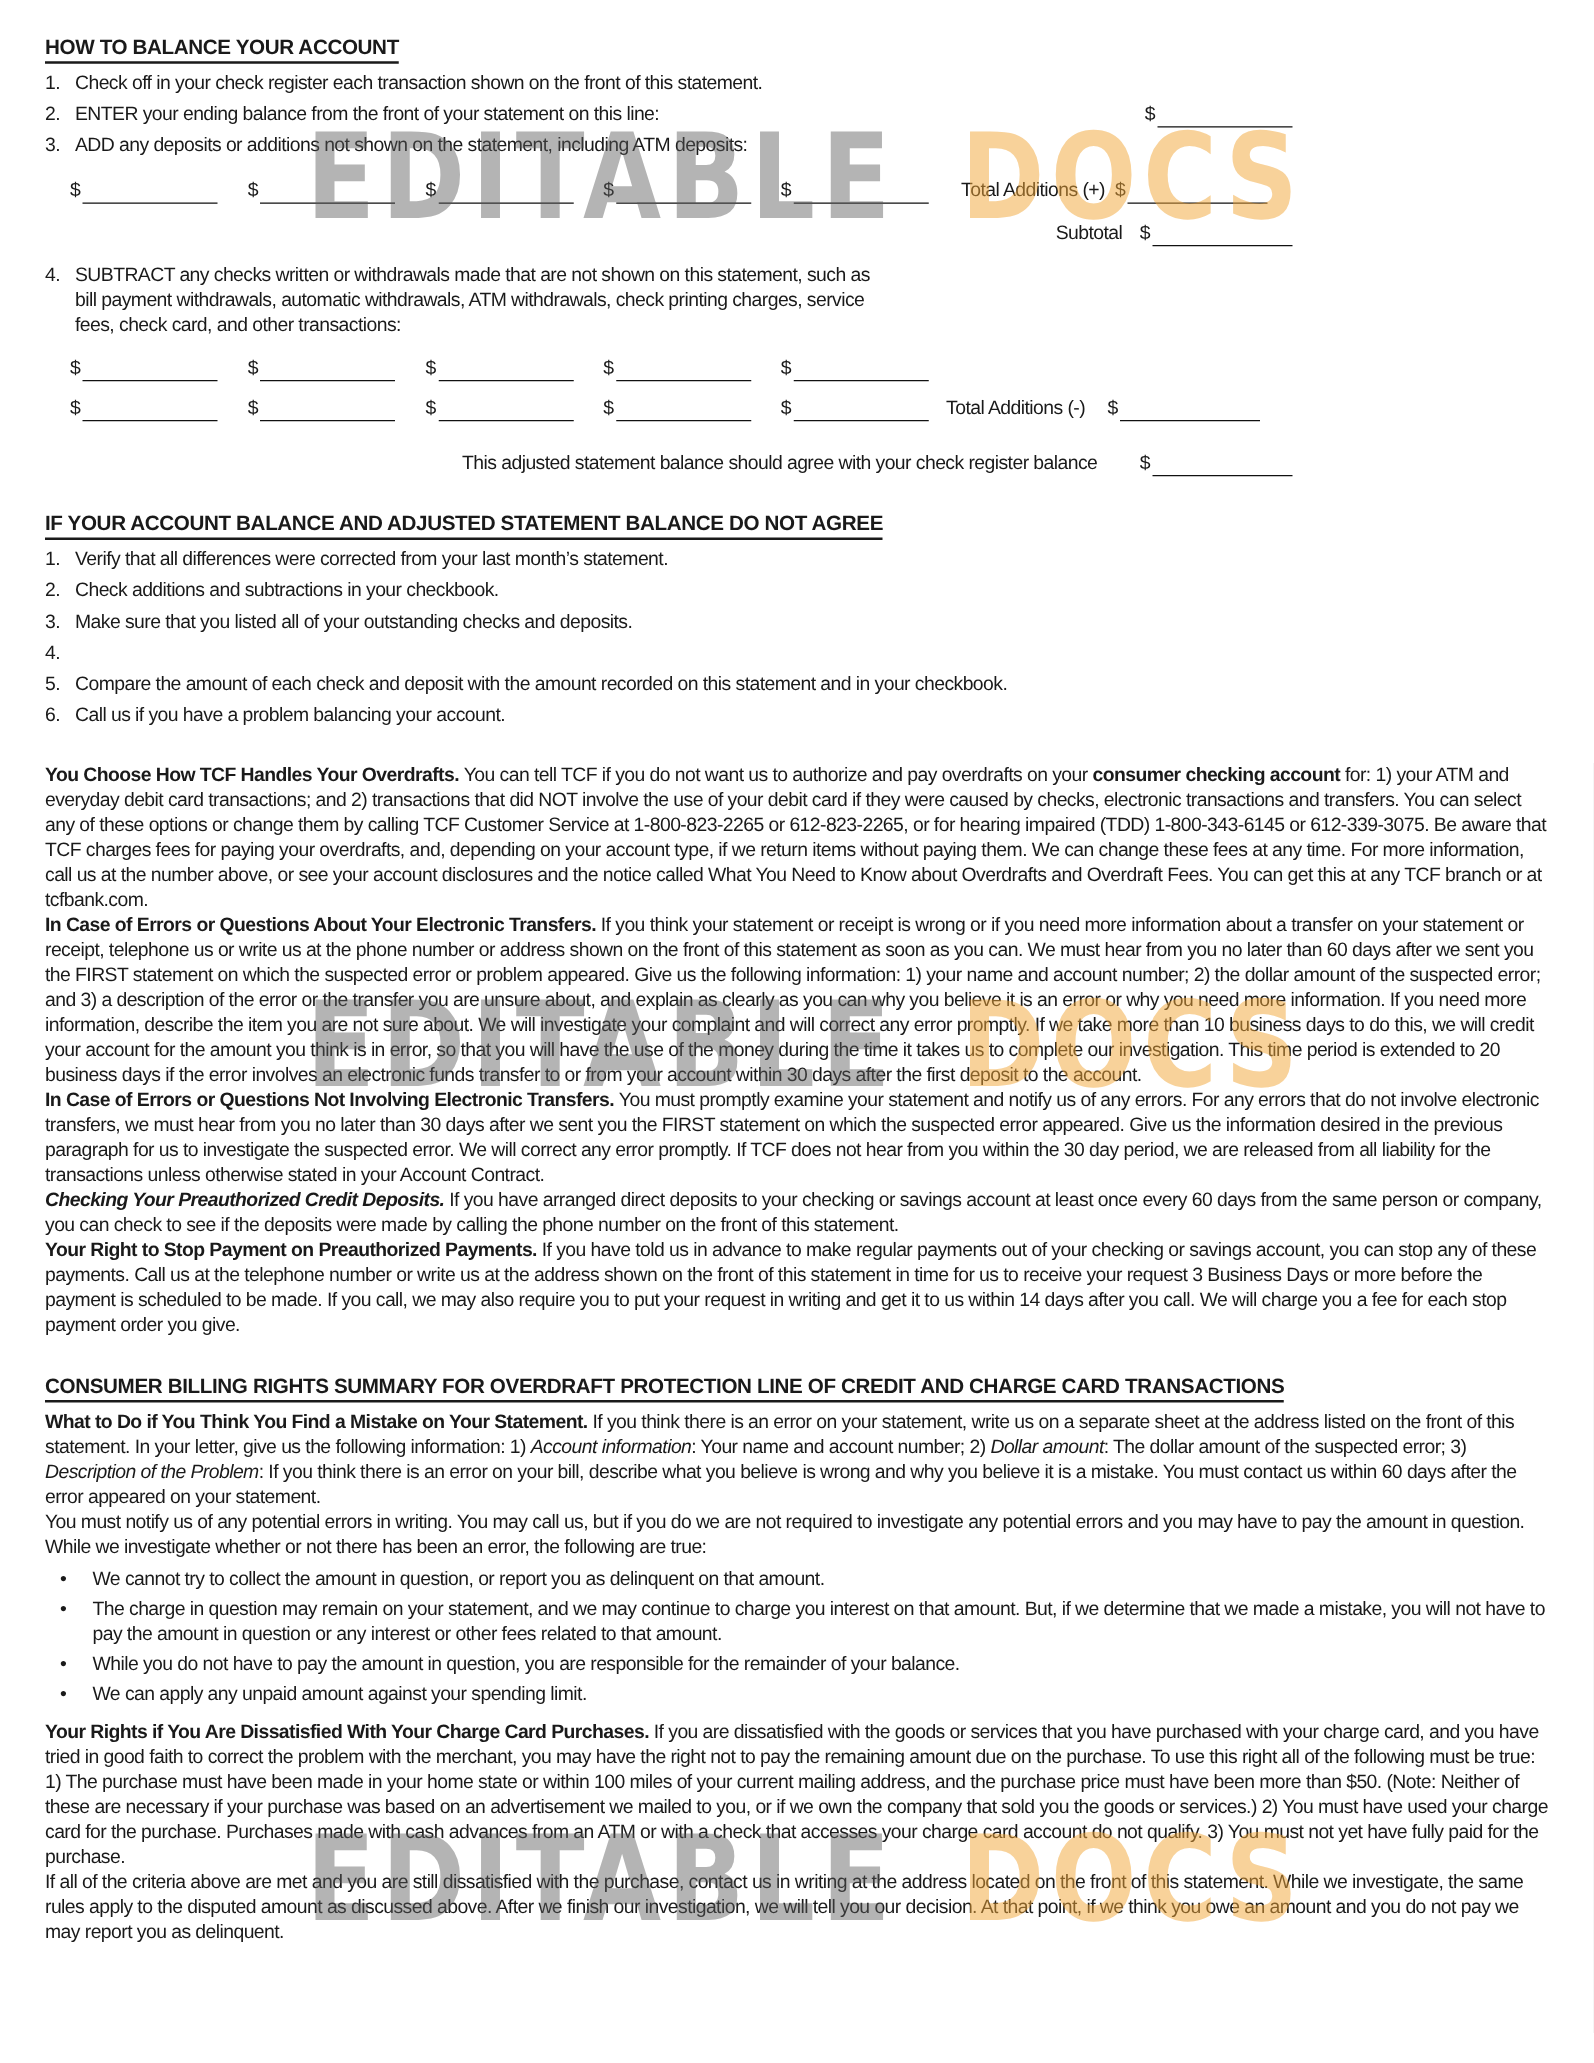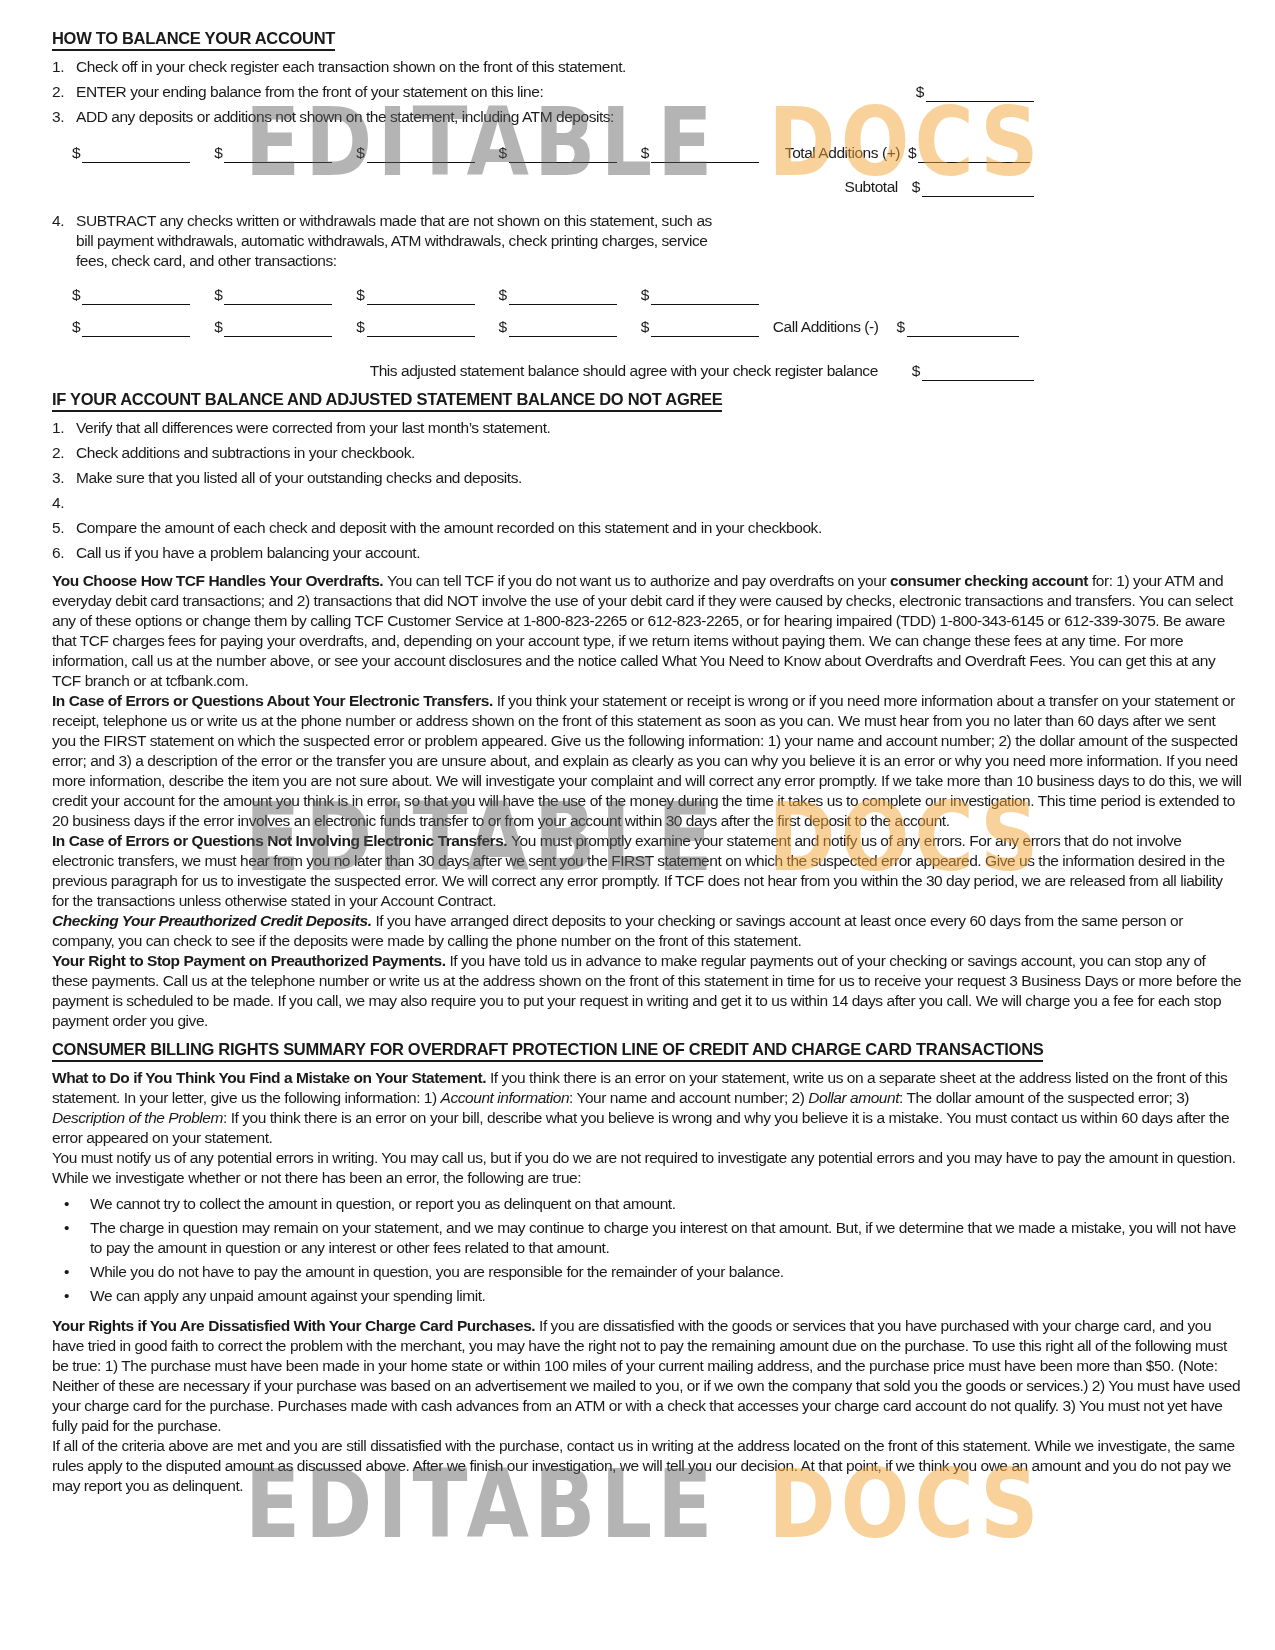--- a/index.html
+++ b/index.html
@@ -8,32 +8,32 @@
     width:1275px;height:1650px;
     margin:0 auto;
     background:#ffffff;
     font-family:"Liberation Sans","DejaVu Sans",sans-serif;
     font-size:15.5px;
     line-height:20px;
     letter-spacing:-0.45px;
     color:#1a1a1a;
     overflow:hidden;
   }
-  .content{position:absolute;left:52px;right:33px;top:28px;z-index:1;}
+  .content{position:absolute;left:36px;right:33px;top:28px;z-index:1;}
   h1.sec{
     display:inline-block;
     font-size:16.5px;
     font-weight:bold;
     letter-spacing:-0.3px;
     margin:0 0 6px 0;
     border-bottom:2px solid #1a1a1a;
     padding-bottom:1px;
     line-height:20px;
   }
-  .sec-gap{margin-top:8px;}
+  .sec-gap{margin-top:28px;}
   .li{display:flex;margin:0 0 5px 0;}
   .li .num{flex:0 0 24px;}
   .li .txt{flex:1;}
   .li .txt.narrow{max-width:650px;}
   .li .txt.mid{max-width:800px;}
   .li .right{margin-left:auto;margin-right:208px;align-self:flex-end;}
   .dollar-blank{display:inline-flex;align-items:flex-end;white-space:nowrap;}
   .dollar-blank .ds{margin-right:2px;}
   .dollar-blank .line{display:inline-block;width:108px;height:15px;border-bottom:1.6px solid #111;}
   .dollar-blank .line.w{width:112px;}
@@ -184,21 +184,21 @@
             <span class="line"></span>
           </span>
         <span class="dollar-blank">
             <span class="ds">$</span>
             <span class="line"></span>
           </span>
         <span class="dollar-blank">
             <span class="ds">$</span>
             <span class="line"></span>
           </span>
-        <span class="row-label" style="margin-left:14px;">Call Additions (-)</span>
+        <span class="row-label" style="margin-left:14px;">Total Additions (-)</span>
         <span class="dollar-blank tail" style="margin-left:18px;">
             <span class="ds">$</span>
             <span class="line w"></span>
           </span>
       </div>
 
       
       <div class="rrow" style="margin-top:24px;margin-bottom:6px;">
         <span class="row-label">This adjusted statement balance should agree with your check register balance</span>
         <span class="dollar-blank gap">

